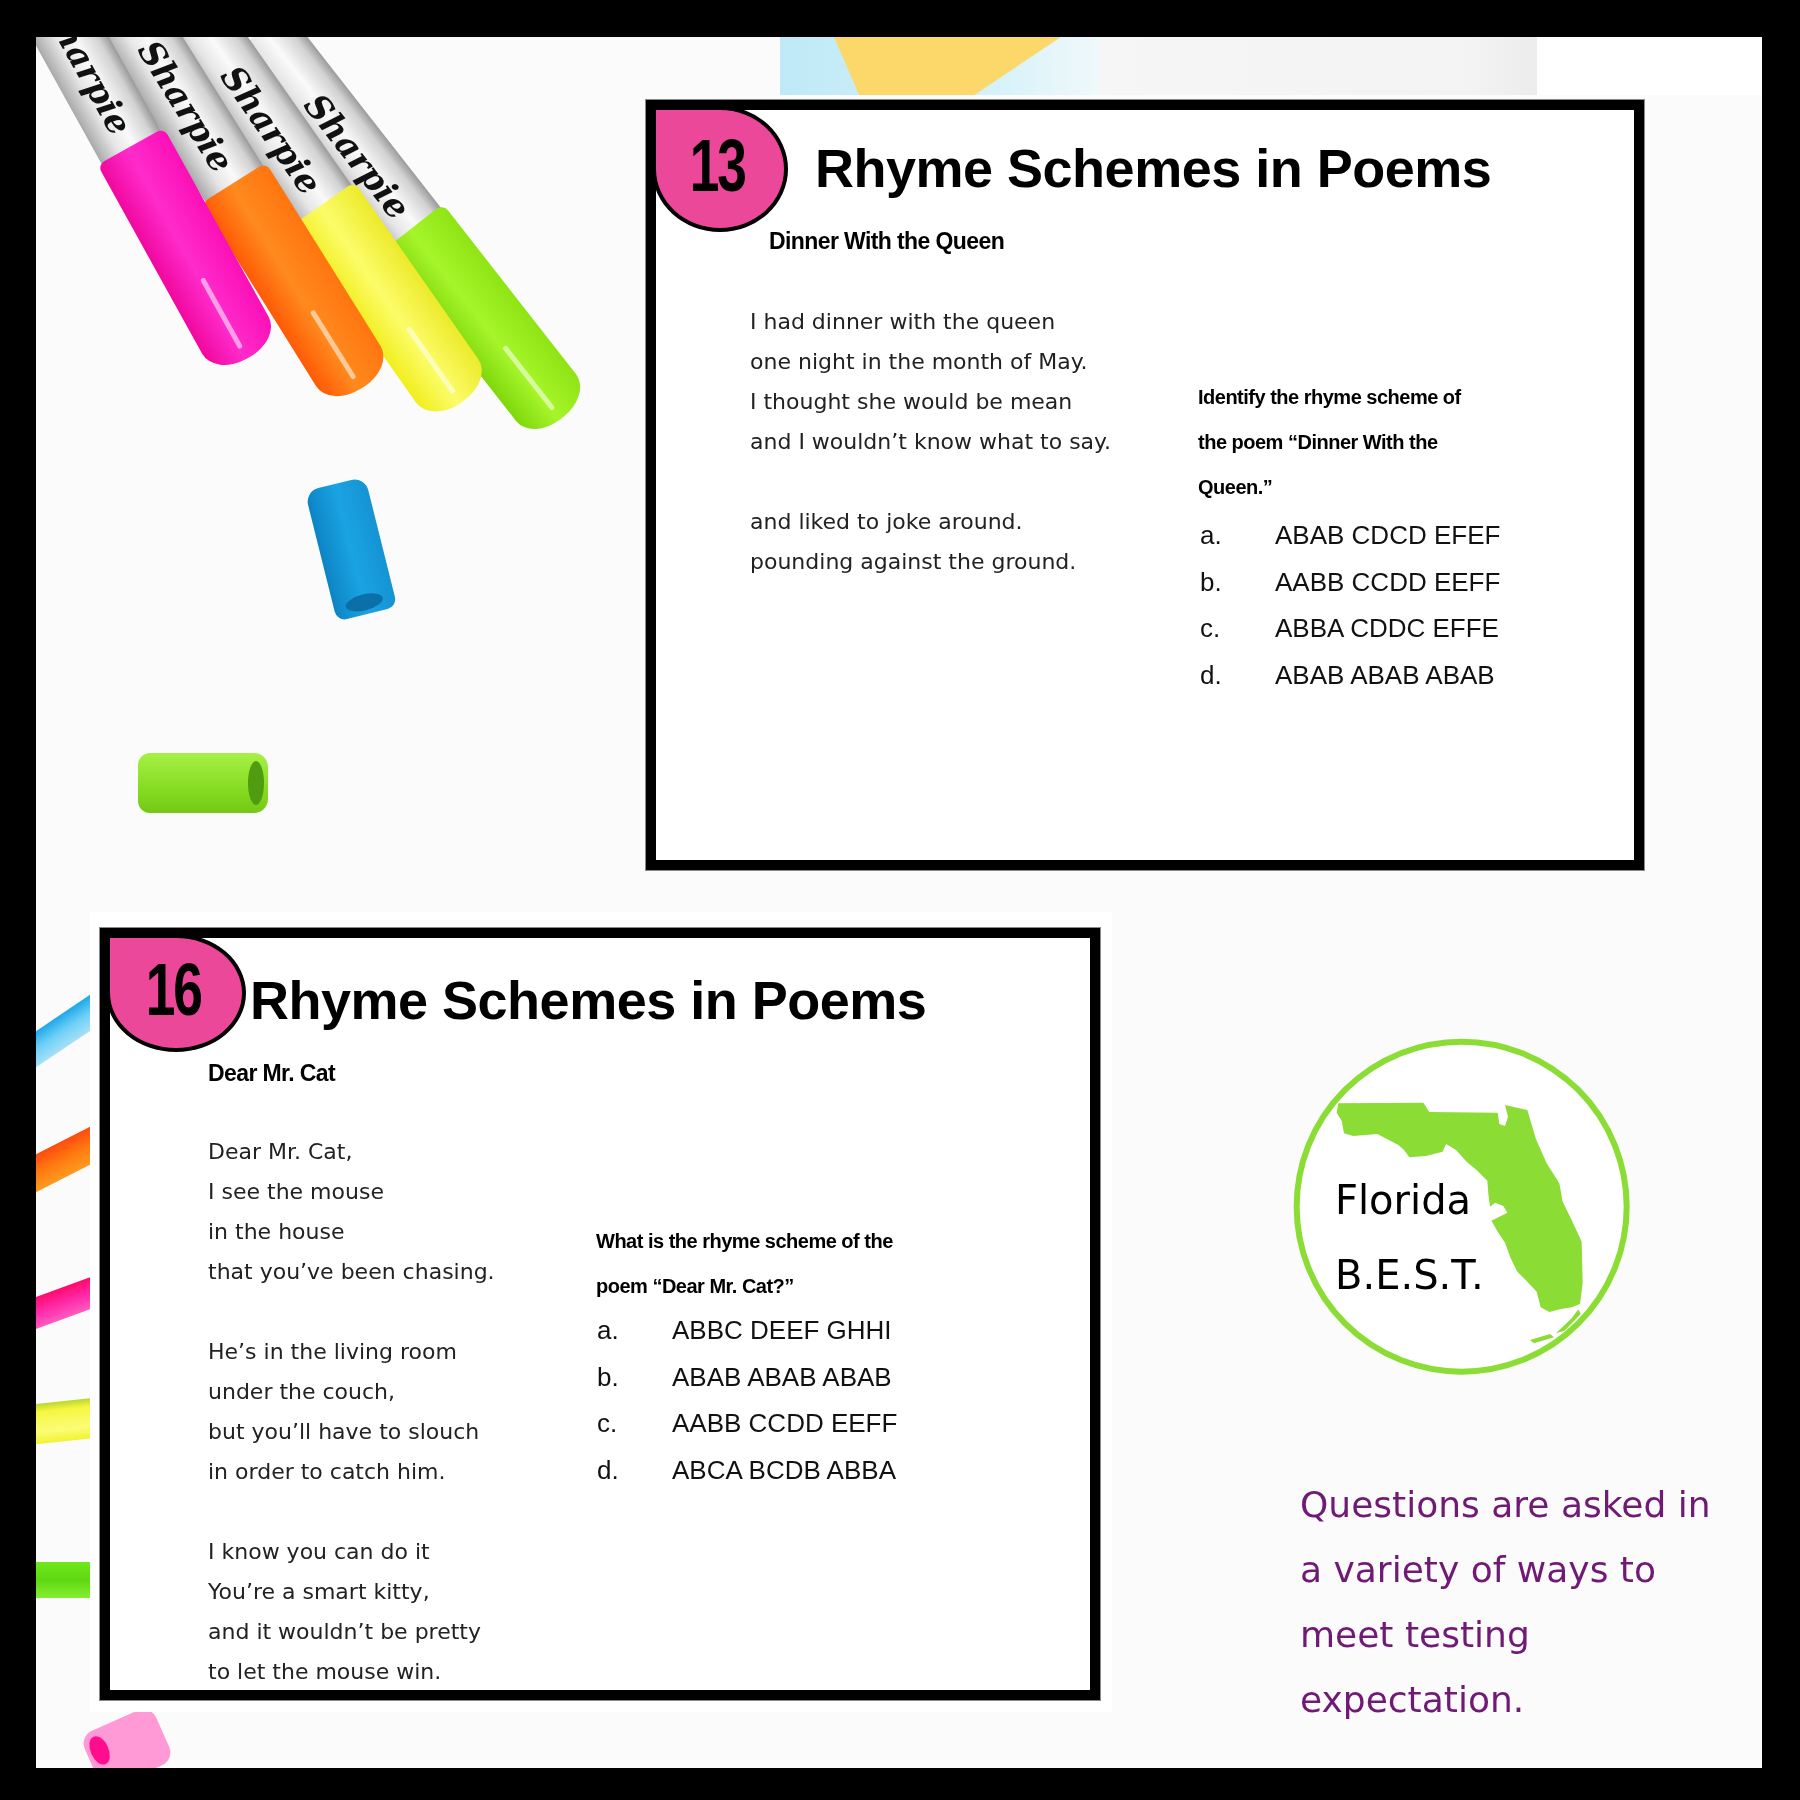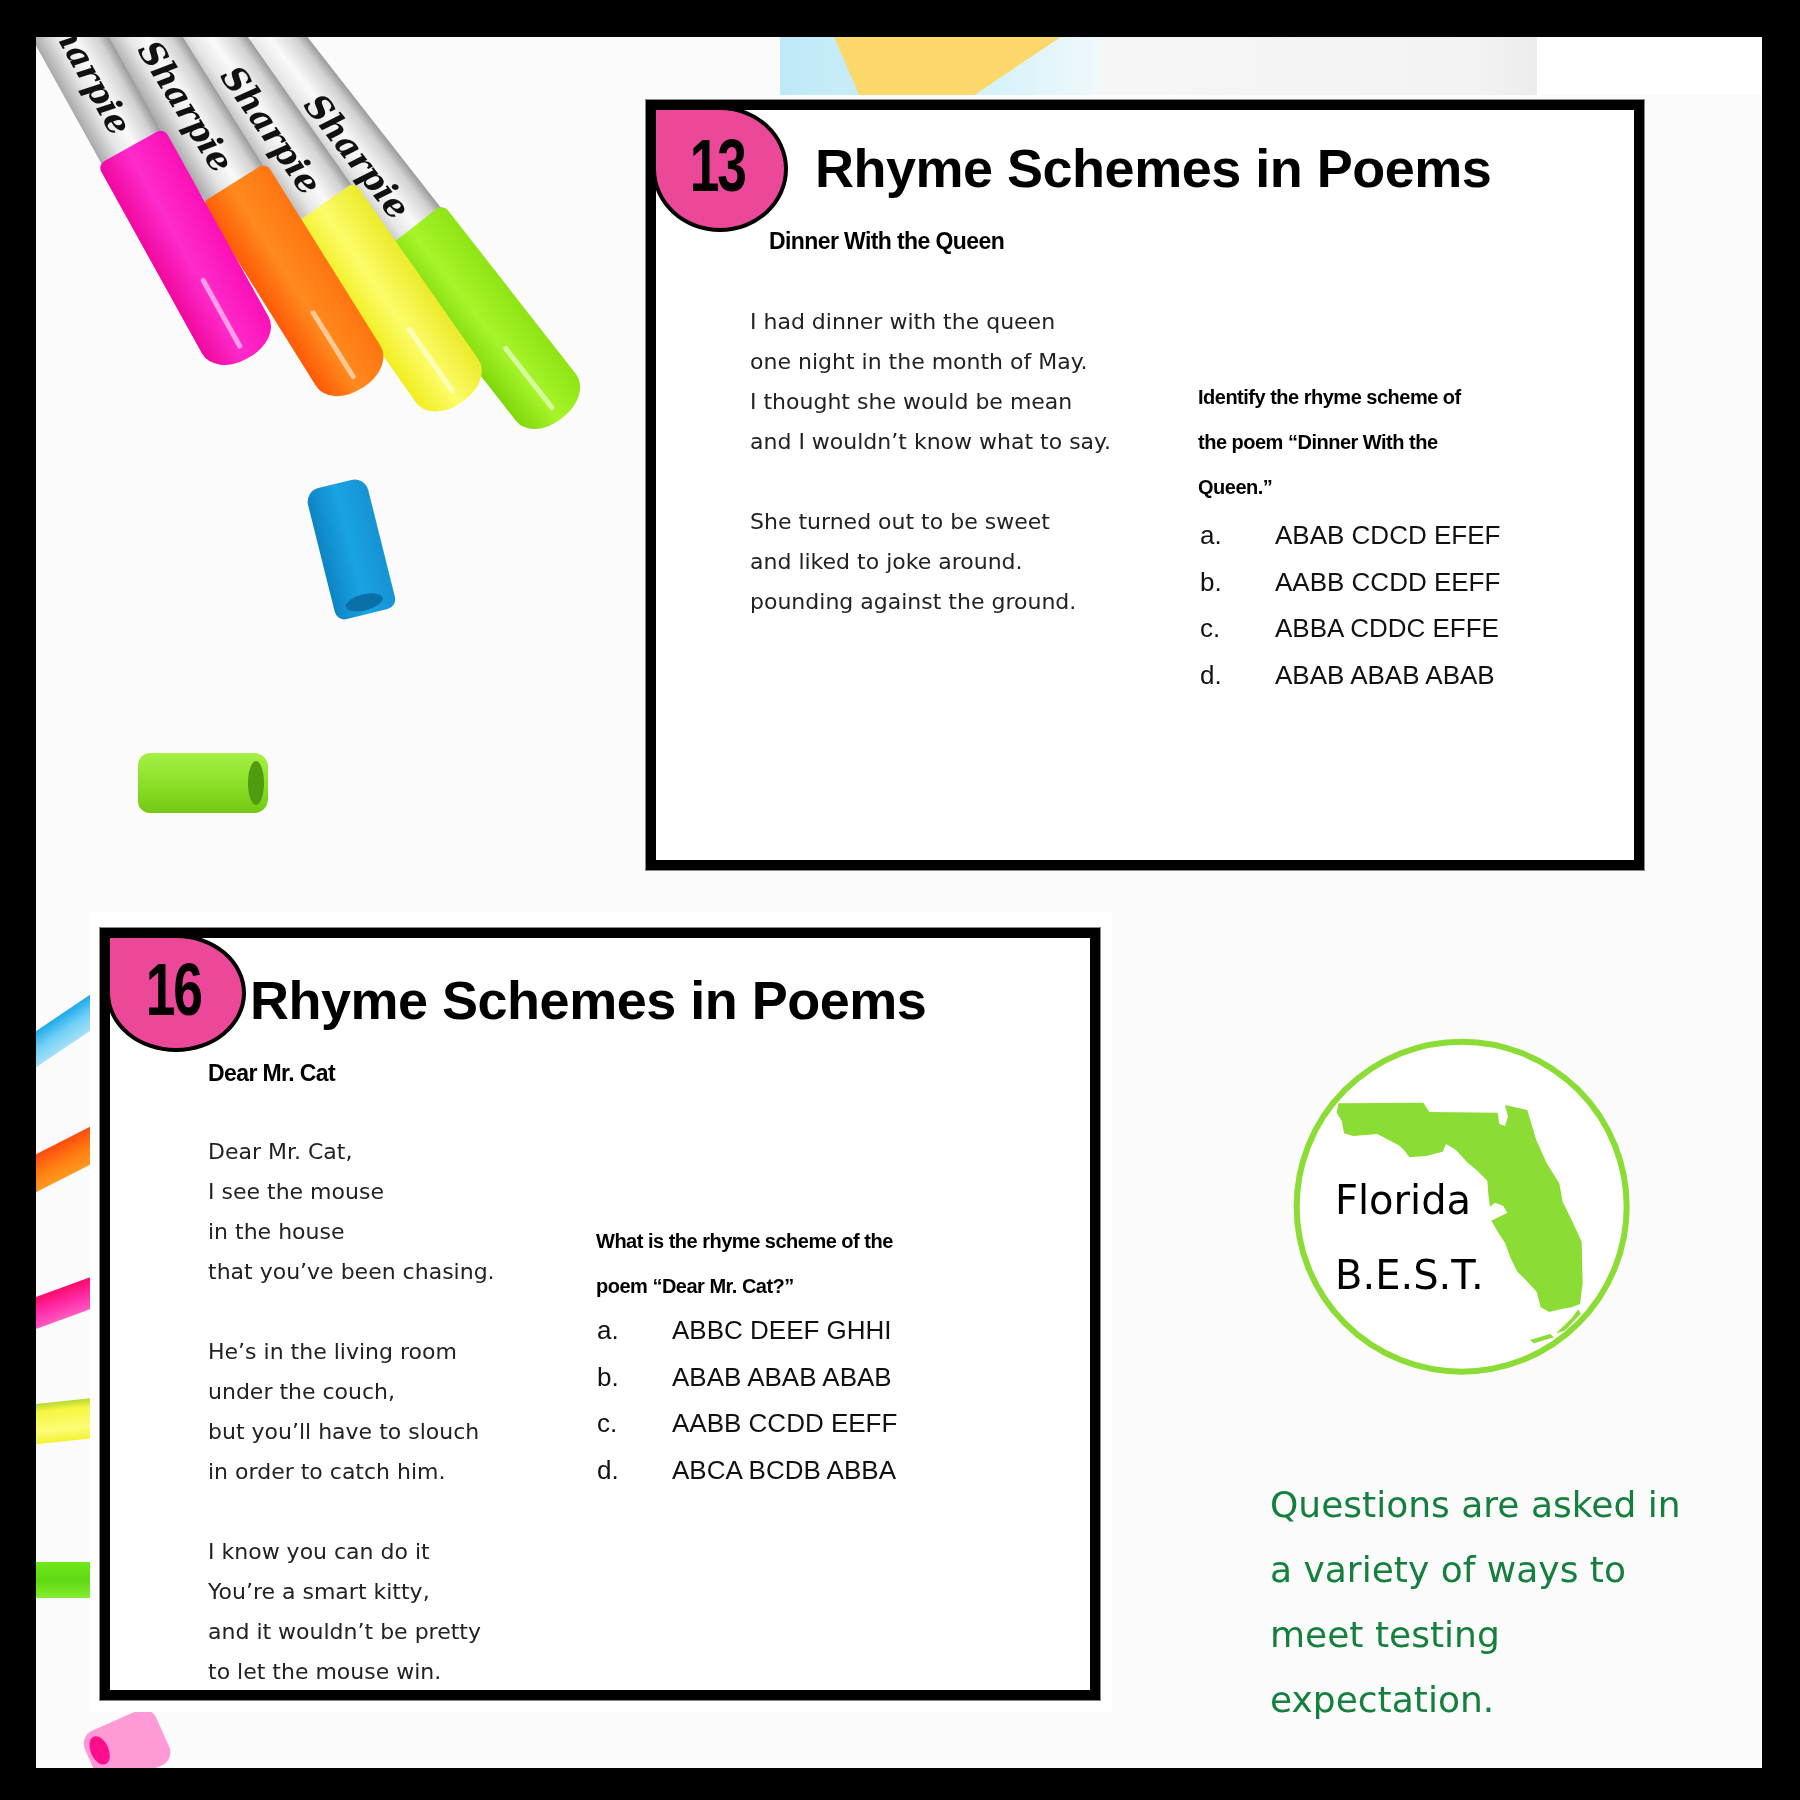--- a/index.html
+++ b/index.html
@@ -46,21 +46,21 @@
   .question { position:absolute; font-family:"Liberation Sans", sans-serif; font-weight:bold; font-size:20px; line-height:45px; color:#000; letter-spacing:-0.5px; white-space:nowrap; }
   .options { position:absolute; font-family:"Liberation Sans", sans-serif; font-size:26px; line-height:46.6px; color:#111; white-space:nowrap; }
   .option { position:relative; height:46.6px; }
   .option .letter { position:absolute; left:0; top:0; }
   .option .value { position:absolute; left:75px; top:0;text-align:center; }
 
   
   .fl-svg { position:absolute; left:1270px; top:1050px; width:400px; height:330px; overflow:visible; }
   .fl-text { position:absolute; left:1335px; top:1163px; font-family:"DejaVu Sans", sans-serif; font-size:40px; line-height:75px; color:#000; white-space:nowrap; }
 
-  .caption { position:absolute; left:1270px; top:1472px; font-family:"DejaVu Sans", sans-serif; font-size:36px; line-height:65px; color:#15803d; white-space:nowrap; }
+  .caption { position:absolute; left:1300px; top:1472px; font-family:"DejaVu Sans", sans-serif; font-size:36px; line-height:65px; color:#701a75; white-space:nowrap; }
 </style>
 </head>
 <body>
 
 <div class="sticky-blue"></div>
 <div class="sticky-yellow"></div>
 <div class="photo-fade"></div>
 <div class="white-top-right"></div>
 
 <div class="marker" style="left:524px; top:-72px; transform:rotate(-38deg); z-index:1;">
@@ -109,21 +109,20 @@
 <div class="card-title" style="left:815px; top:138px;">Rhyme Schemes in Poems</div>
 <div class="poem-title" style="left:750px; top:228px;margin-left:19px;">Dinner With the Queen</div>
 <div class="poem" style="left:750px; top:302px;">
   <div class="stanza">
     <div>I had dinner with the queen</div>
     <div>one night in the month of May.</div>
     <div>I thought she would be mean</div>
     <div>and I wouldn’t know what to say.</div>
   </div>
   <div class="stanza">
-    <div>She turned out to be sweet</div>
     <div>and liked to joke around.</div>
     <div>pounding against the ground.</div>
   </div>
 </div>
 <div class="question" style="left:1198px; top:375px;">
   <div>Identify the rhyme scheme of</div>
   <div>the poem “Dinner With the</div>
   <div>Queen.”</div>
 </div>
 <div class="options" style="left:1200px; top:512px;">

